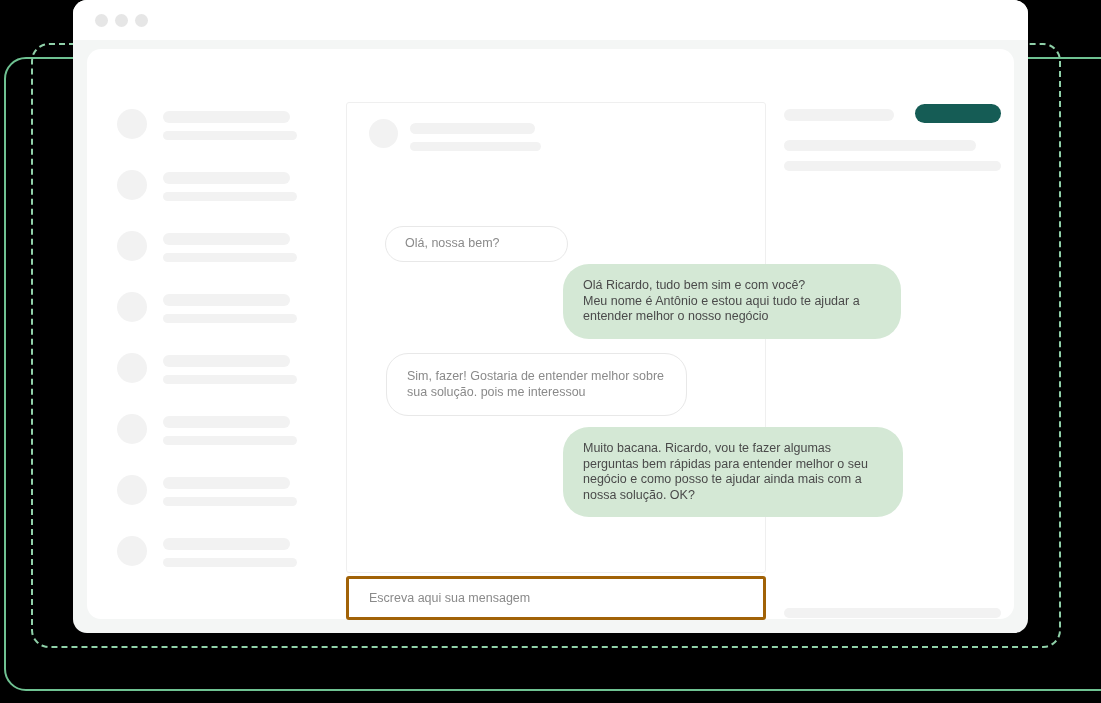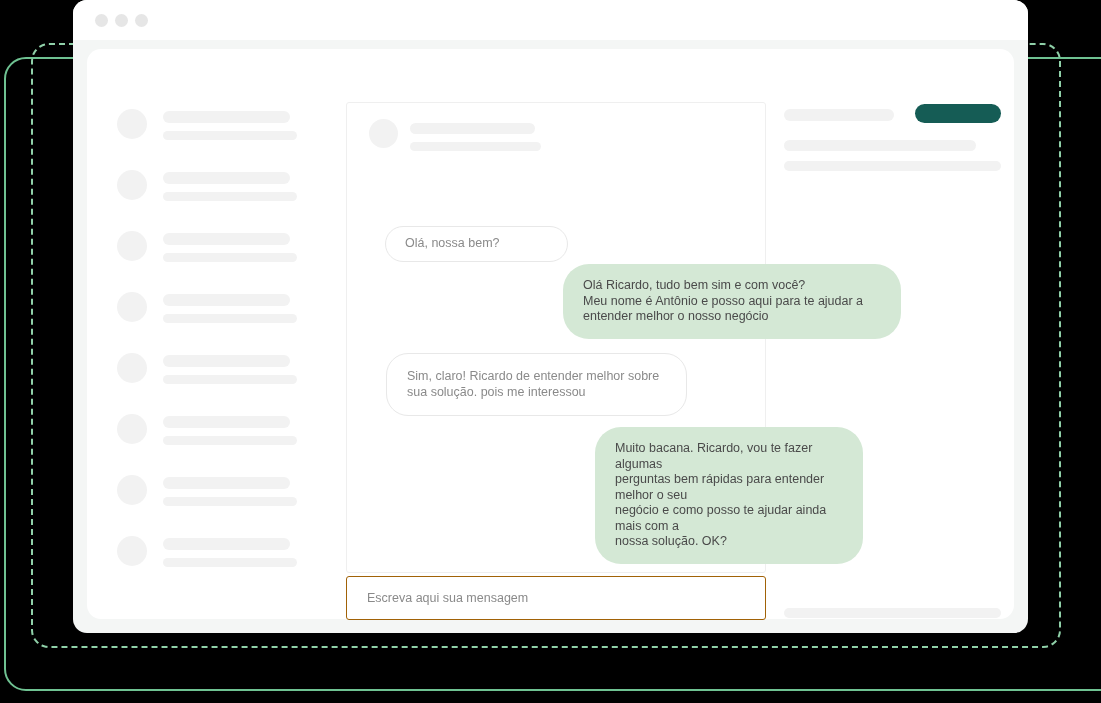--- a/index.html
+++ b/index.html
@@ -183,30 +183,30 @@
   .bubble.out {
     background: #d4e8d5;
     color: #4a4a4a;
     border-radius: 26px;
     padding: 14px 20px;
   }
 
   #bubble-1 { left: 298px; top: 177px; width: 183px; padding: 9px 19px; border-radius: 18px; }
   #bubble-2 { left: 476px; top: 215px; width: 338px; }
   #bubble-3 { left: 299px; top: 304px; width: 301px; padding: 15px 20px; }
-  #bubble-4 { left: 476px; top: 378px; width: 268px; margin-left: 32px; }
+  #bubble-4 { left: 476px; top: 378px; width: 340px; }
 
   
   .composer {
     position: absolute;
     left: 259px;
     top: 527px;
     width: 420px;
     height: 44px;
-    border: 1px solid #a16207;
+    border: 3px solid #a16207;
     border-radius: 3px;
     box-sizing: border-box;
     display: flex;
     align-items: center;
     padding-left: 20px;
     background: #ffffff;
   }
   .composer-placeholder {
     font-size: 12.5px;
     color: #8a8a8a;
@@ -304,23 +304,23 @@
     <div class="chat-panel">
       <div class="chat-header">
         <span class="sk-circle"></span>
         <span class="sk-bar bar-top"></span>
         <span class="sk-bar bar-bot"></span>
       </div>
     </div>
 
     <div class="bubble in" id="bubble-1">Olá, nossa bem?</div>
     <div class="bubble out" id="bubble-2">Olá Ricardo, tudo bem sim e com você?
-Meu nome é Antônio e posso aqui para te ajudar a
+Meu nome é Antônio e estou aqui tudo te ajudar a
 entender melhor o nosso negócio</div>
-    <div class="bubble in" id="bubble-3">Sim, claro! Ricardo de entender melhor sobre
+    <div class="bubble in" id="bubble-3">Sim, fazer! Gostaria de entender melhor sobre
 sua solução. pois me interessou</div>
     <div class="bubble out" id="bubble-4">Muito bacana. Ricardo, vou te fazer algumas
 perguntas bem rápidas para entender melhor o seu
 negócio e como posso te ajudar ainda mais com a
 nossa solução. OK?</div>
 
     <div class="composer">
       <span class="composer-placeholder">Escreva aqui sua mensagem</span>
     </div>
 

